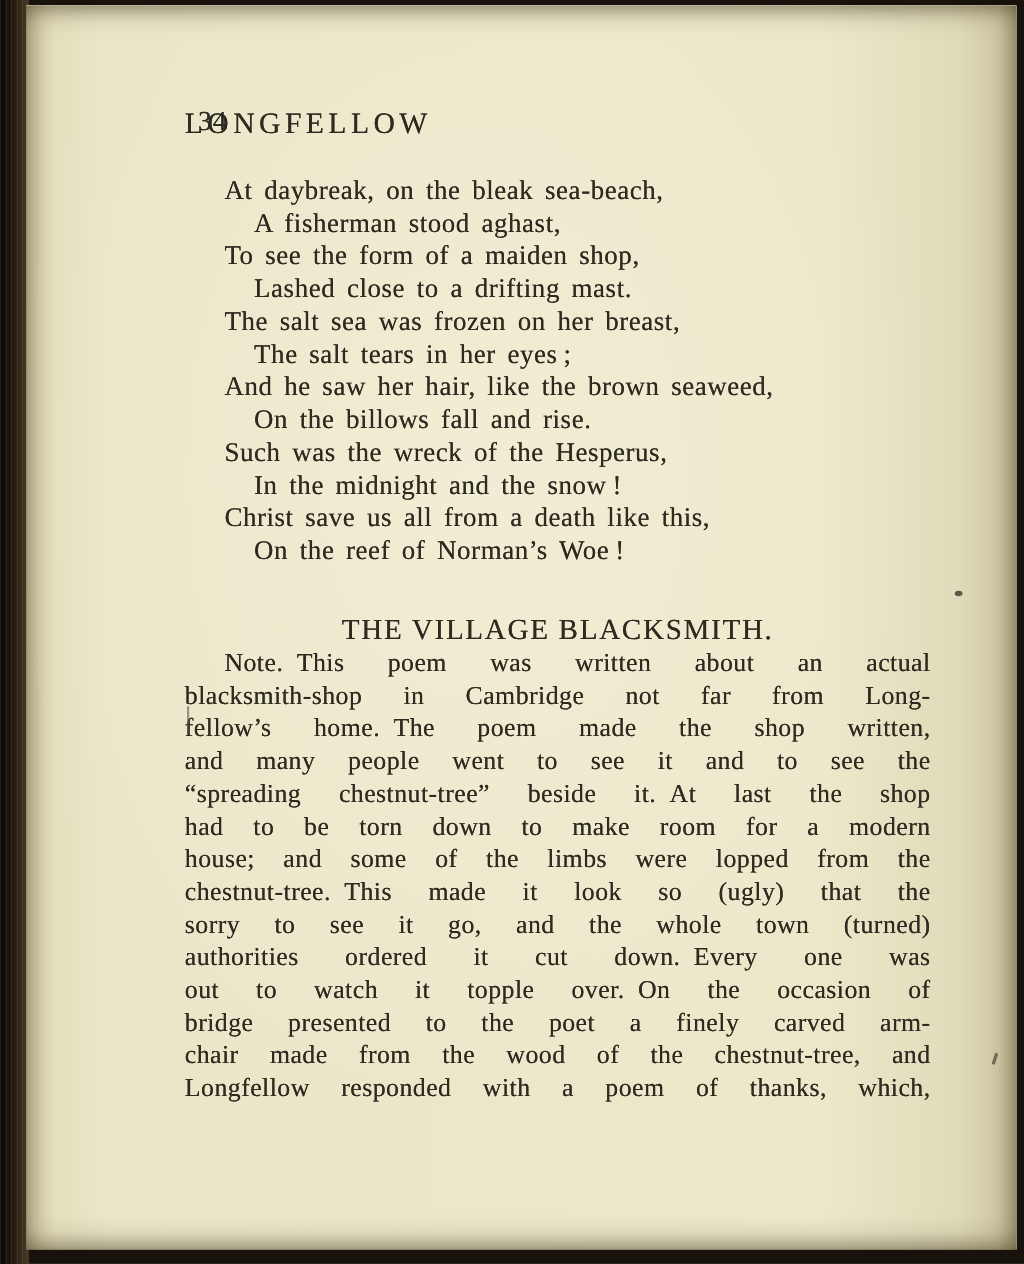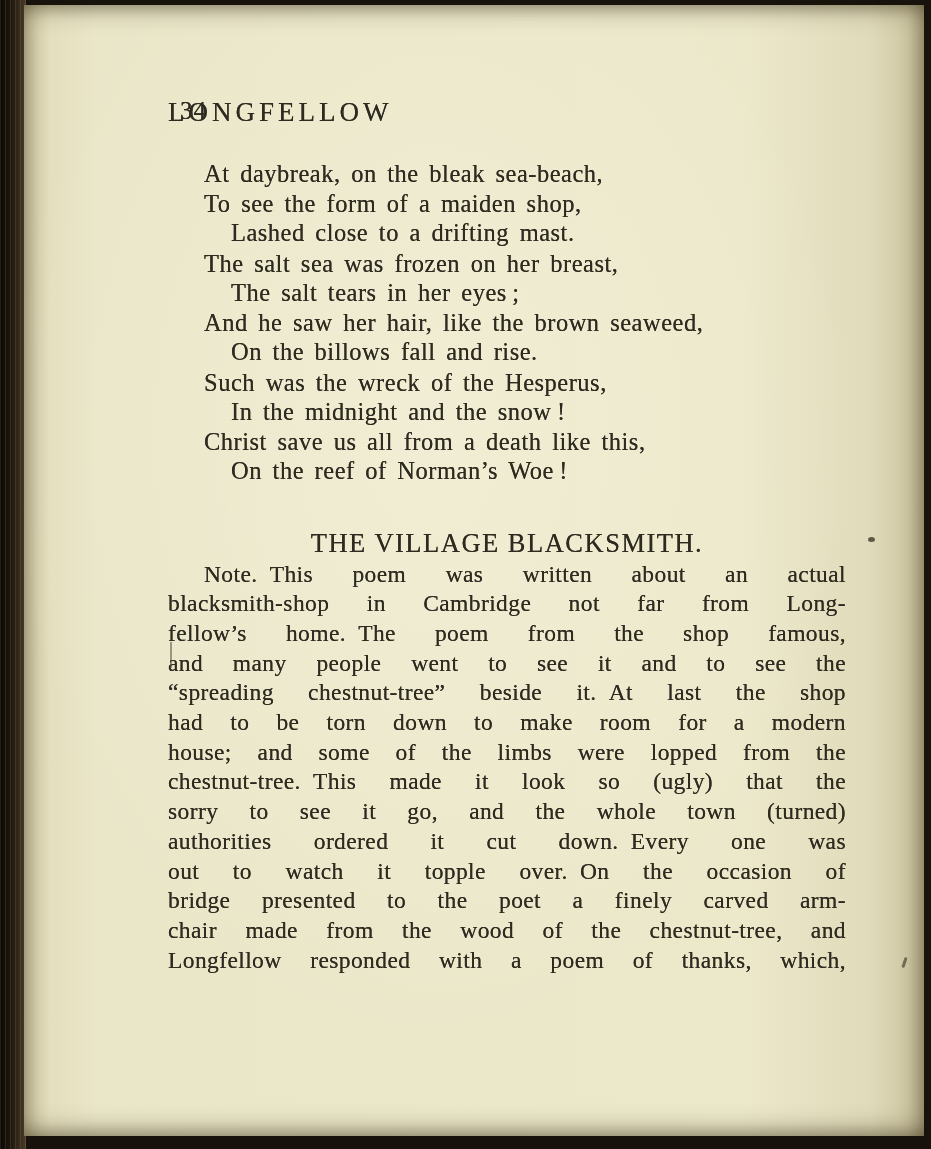--- a/index.html
+++ b/index.html
@@ -92,20 +92,21 @@
 
   <div class="paper">
     <div class="header-row">
       <span class="page-number">34</span>
       <span class="running-header">LONGFELLOW</span>
     </div>
 
     <div class="poem">
         <div class="stanza">
           <div class="poem-line">At daybreak, on the bleak sea-beach,</div>
+          <div class="poem-line indent">A fisherman stood aghast,</div>
           <div class="poem-line">To see the form of a maiden shop,</div>
           <div class="poem-line indent">Lashed close to a drifting mast.</div>
         </div>
         <div class="stanza">
           <div class="poem-line">The salt sea was frozen on her breast,</div>
           <div class="poem-line indent">The salt tears in her eyes ;</div>
           <div class="poem-line">And he saw her hair, like the brown seaweed,</div>
           <div class="poem-line indent">On the billows fall and rise.</div>
         </div>
         <div class="stanza">
@@ -114,21 +115,21 @@
           <div class="poem-line">Christ save us all from a death like this,</div>
           <div class="poem-line indent">On the reef of Norman’s Woe !</div>
         </div>
       </div>
 
     <h2 class="section-title">THE VILLAGE BLACKSMITH.</h2>
 
     <div class="note">
         <div class="note-line first">Note. This poem was written about an actual</div>
         <div class="note-line">blacksmith-shop in Cambridge not far from Long-</div>
-        <div class="note-line">fellow’s home. The poem from the shop famous,</div>
+        <div class="note-line">fellow’s home. The poem made the shop written,</div>
         <div class="note-line">and many people went to see it and to see the</div>
         <div class="note-line">“spreading chestnut-tree” beside it. At last the shop</div>
         <div class="note-line">had to be torn down to make room for a modern</div>
         <div class="note-line">house; and some of the limbs were lopped from the</div>
         <div class="note-line">chestnut-tree. This made it look so (ugly) that the</div>
         <div class="note-line">sorry to see it go, and the whole town (turned)</div>
         <div class="note-line">authorities ordered it cut down. Every one was</div>
         <div class="note-line">out to watch it topple over. On the occasion of</div>
         <div class="note-line">bridge presented to the poet a finely carved arm-</div>
         <div class="note-line">chair made from the wood of the chestnut-tree, and</div>

